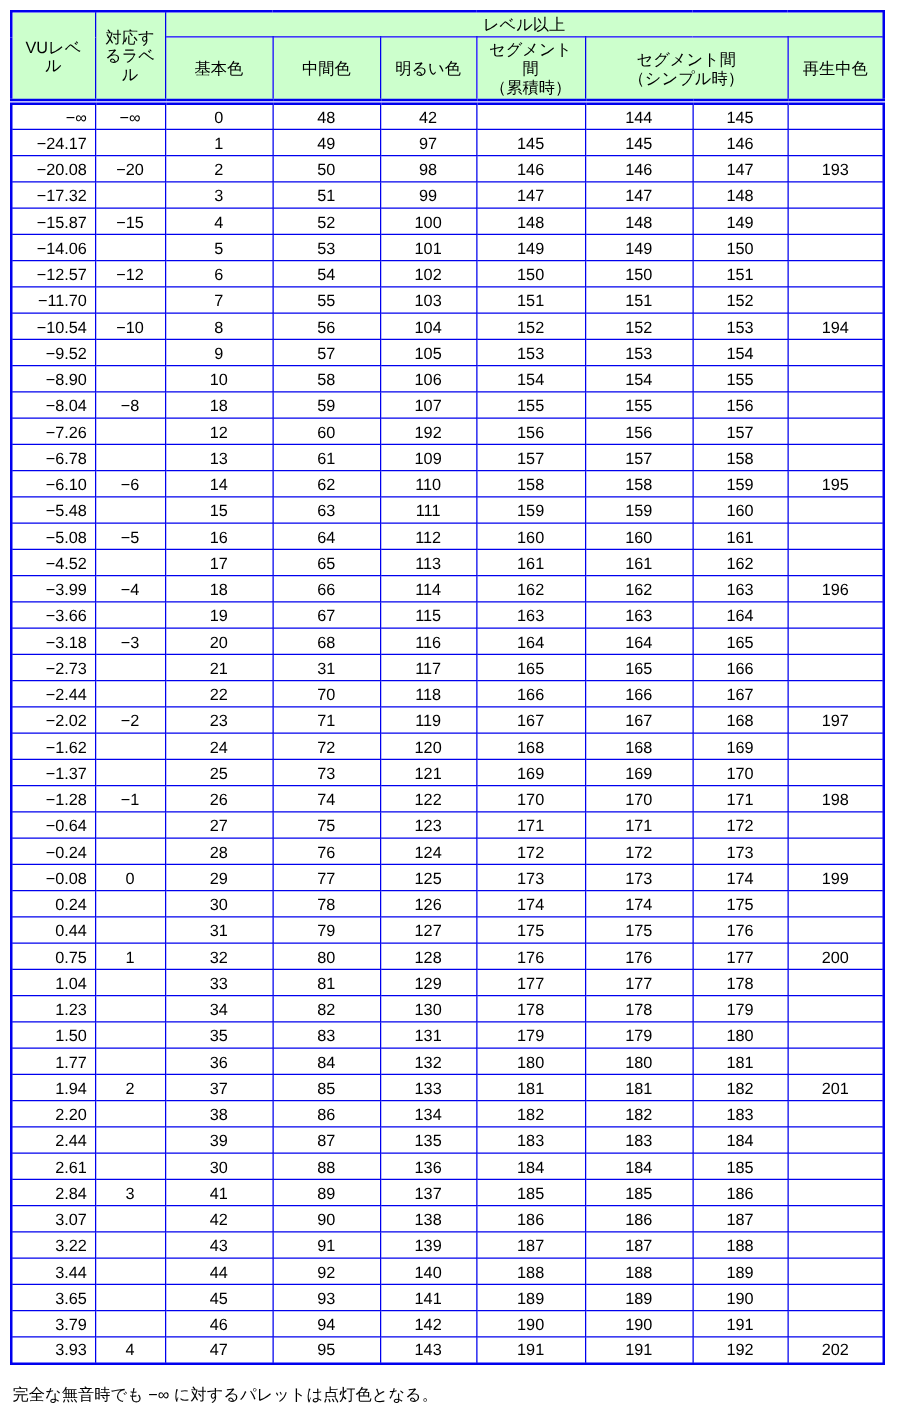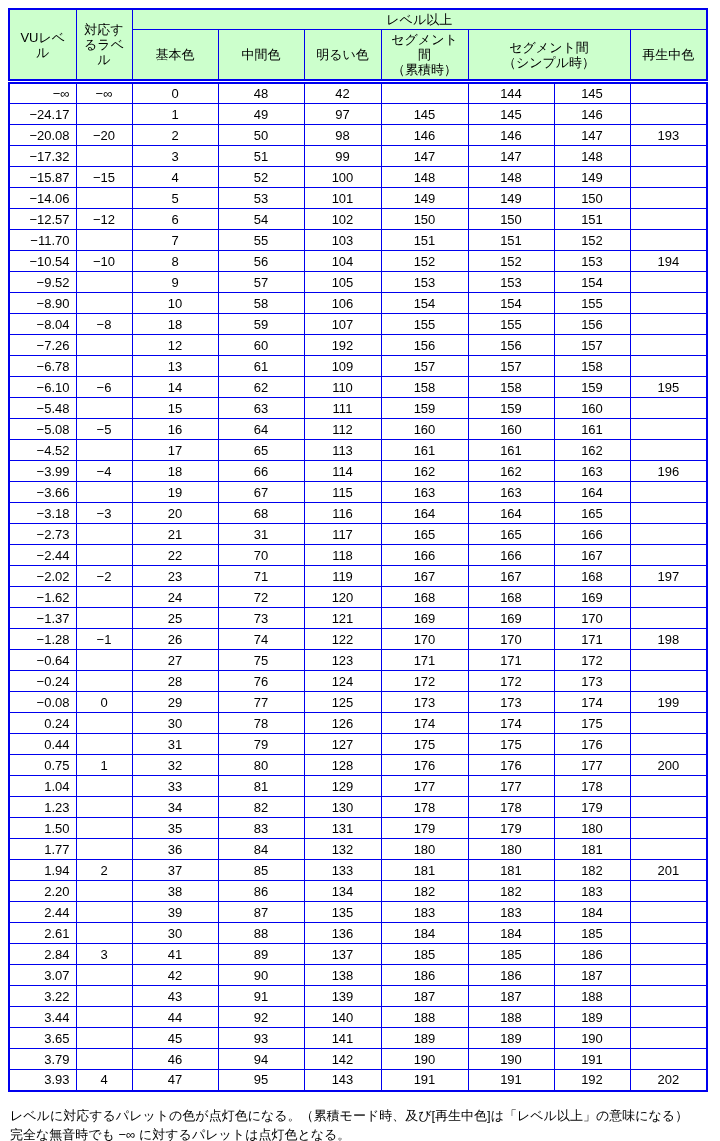--- a/index.html
+++ b/index.html
@@ -617,18 +617,17 @@
           <td>143</td>
           <td>191</td>
           <td>191</td>
           <td>192</td>
           <td>202</td>
         </tr>
       </tbody>
   </table>
 
   <div class="notes">
-    <div>レベルに対応するパレットの色が点灯色になる。（累積モード時、及び[再生中色]は「レベル以上」の意味になる）</div>
     <div>完全な無音時でも −∞ に対するパレットは点灯色となる。</div>
 
   </div>
 
 </div>
 
 </body></html>

